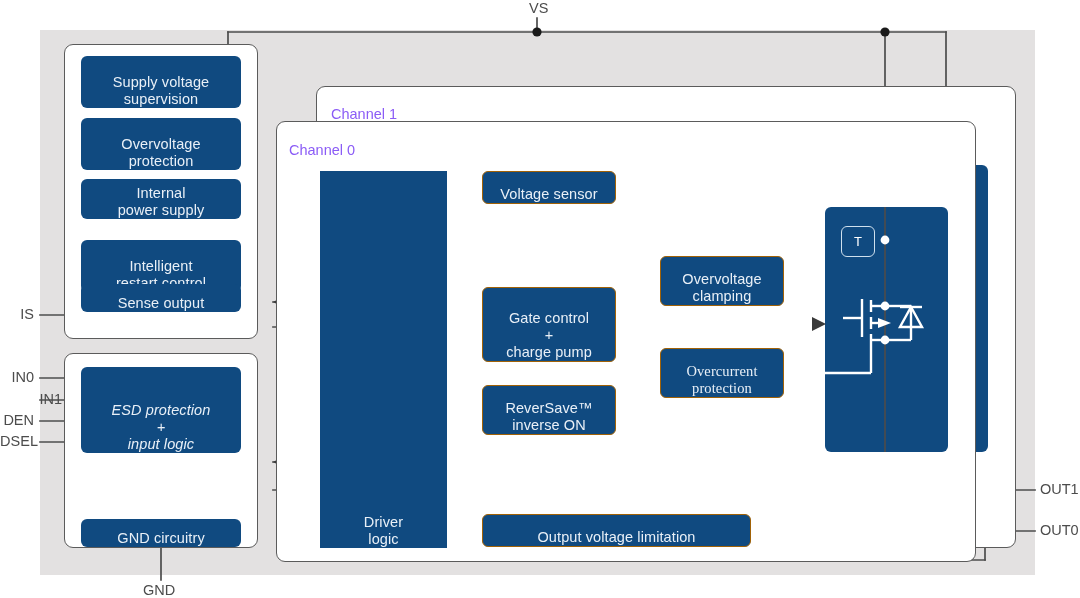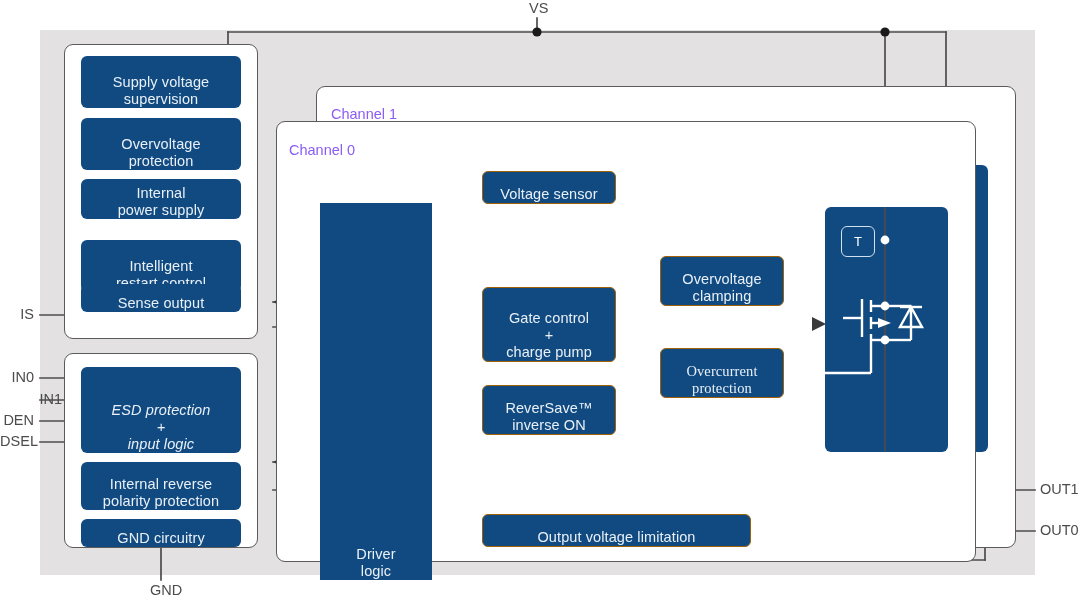--- a/index.html
+++ b/index.html
@@ -164,31 +164,25 @@
   </div>
 
   <div class="frame" style="left:64px;top:353px;width:194px;height:195px;"></div>
   <div class="blk" style="left:81px;top:367px;width:160px;height:86px;font-style:italic;">
     <span>
         <span class="ln">ESD protection</span>
         <span class="ln">+</span>
         <span class="ln">input logic</span>
       </span>
   </div>
-  <div class="blk" style="left:81px;top:462px;width:160px;height:48px;">
-    <span>
-        <span class="ln">Internal reverse</span>
-        <span class="ln">polarity protection</span>
-      </span>
-  </div>
   <div class="blk" style="left:81px;top:519px;width:160px;height:28px;">
     <span class="ln">GND circuitry</span>
   </div>
 
-  <div class="blk sq" style="left:320px;top:171px;width:112px;height:377px;margin-top:32px;">
+  <div class="blk sq" style="left:320px;top:171px;width:127px;height:377px;">
     <span>
         <span class="ln">Driver</span>
         <span class="ln">logic</span>
       </span>
   </div>
   <div class="blk lt" style="left:482px;top:171px;width:134px;height:33px;">
     <span class="ln">Voltage sensor</span>
   </div>
   <div class="blk lt" style="left:482px;top:287px;width:134px;height:75px;">
     <span>
@@ -263,17 +257,17 @@
   <svg style="position:absolute;left:800px;top:305px;width:40px;height:40px;">
     <path d="M12,12 L26,19 L12,26 Z" fill="#3a3a3a"></path>
   </svg>
 
   <div class="pin" style="left:522px;top:0px;margin-left:7px;">VS</div>
   <div class="pin l" style="left:0px;top:306px;width:34px;">IS</div>
   <div class="pin l" style="left:0px;top:369px;width:34px;">IN0</div>
   <div class="pin l" style="left:0px;top:391px;width:34px;margin-left:28px;">IN1</div>
   <div class="pin l" style="left:0px;top:412px;width:34px;">DEN</div>
   <div class="pin l" style="left:0px;top:433px;width:38px;">DSEL</div>
-  <div class="pin" style="left:150px;top:582px;text-align:right;">GND</div>
+  <div class="pin" style="left:143px;top:582px;text-align:right;">GND</div>
   <div class="pin r" style="left:1040px;top:481px;">OUT1</div>
   <div class="pin r" style="left:1040px;top:522px;">OUT0</div>
 
 </div>
 
 </body></html>

